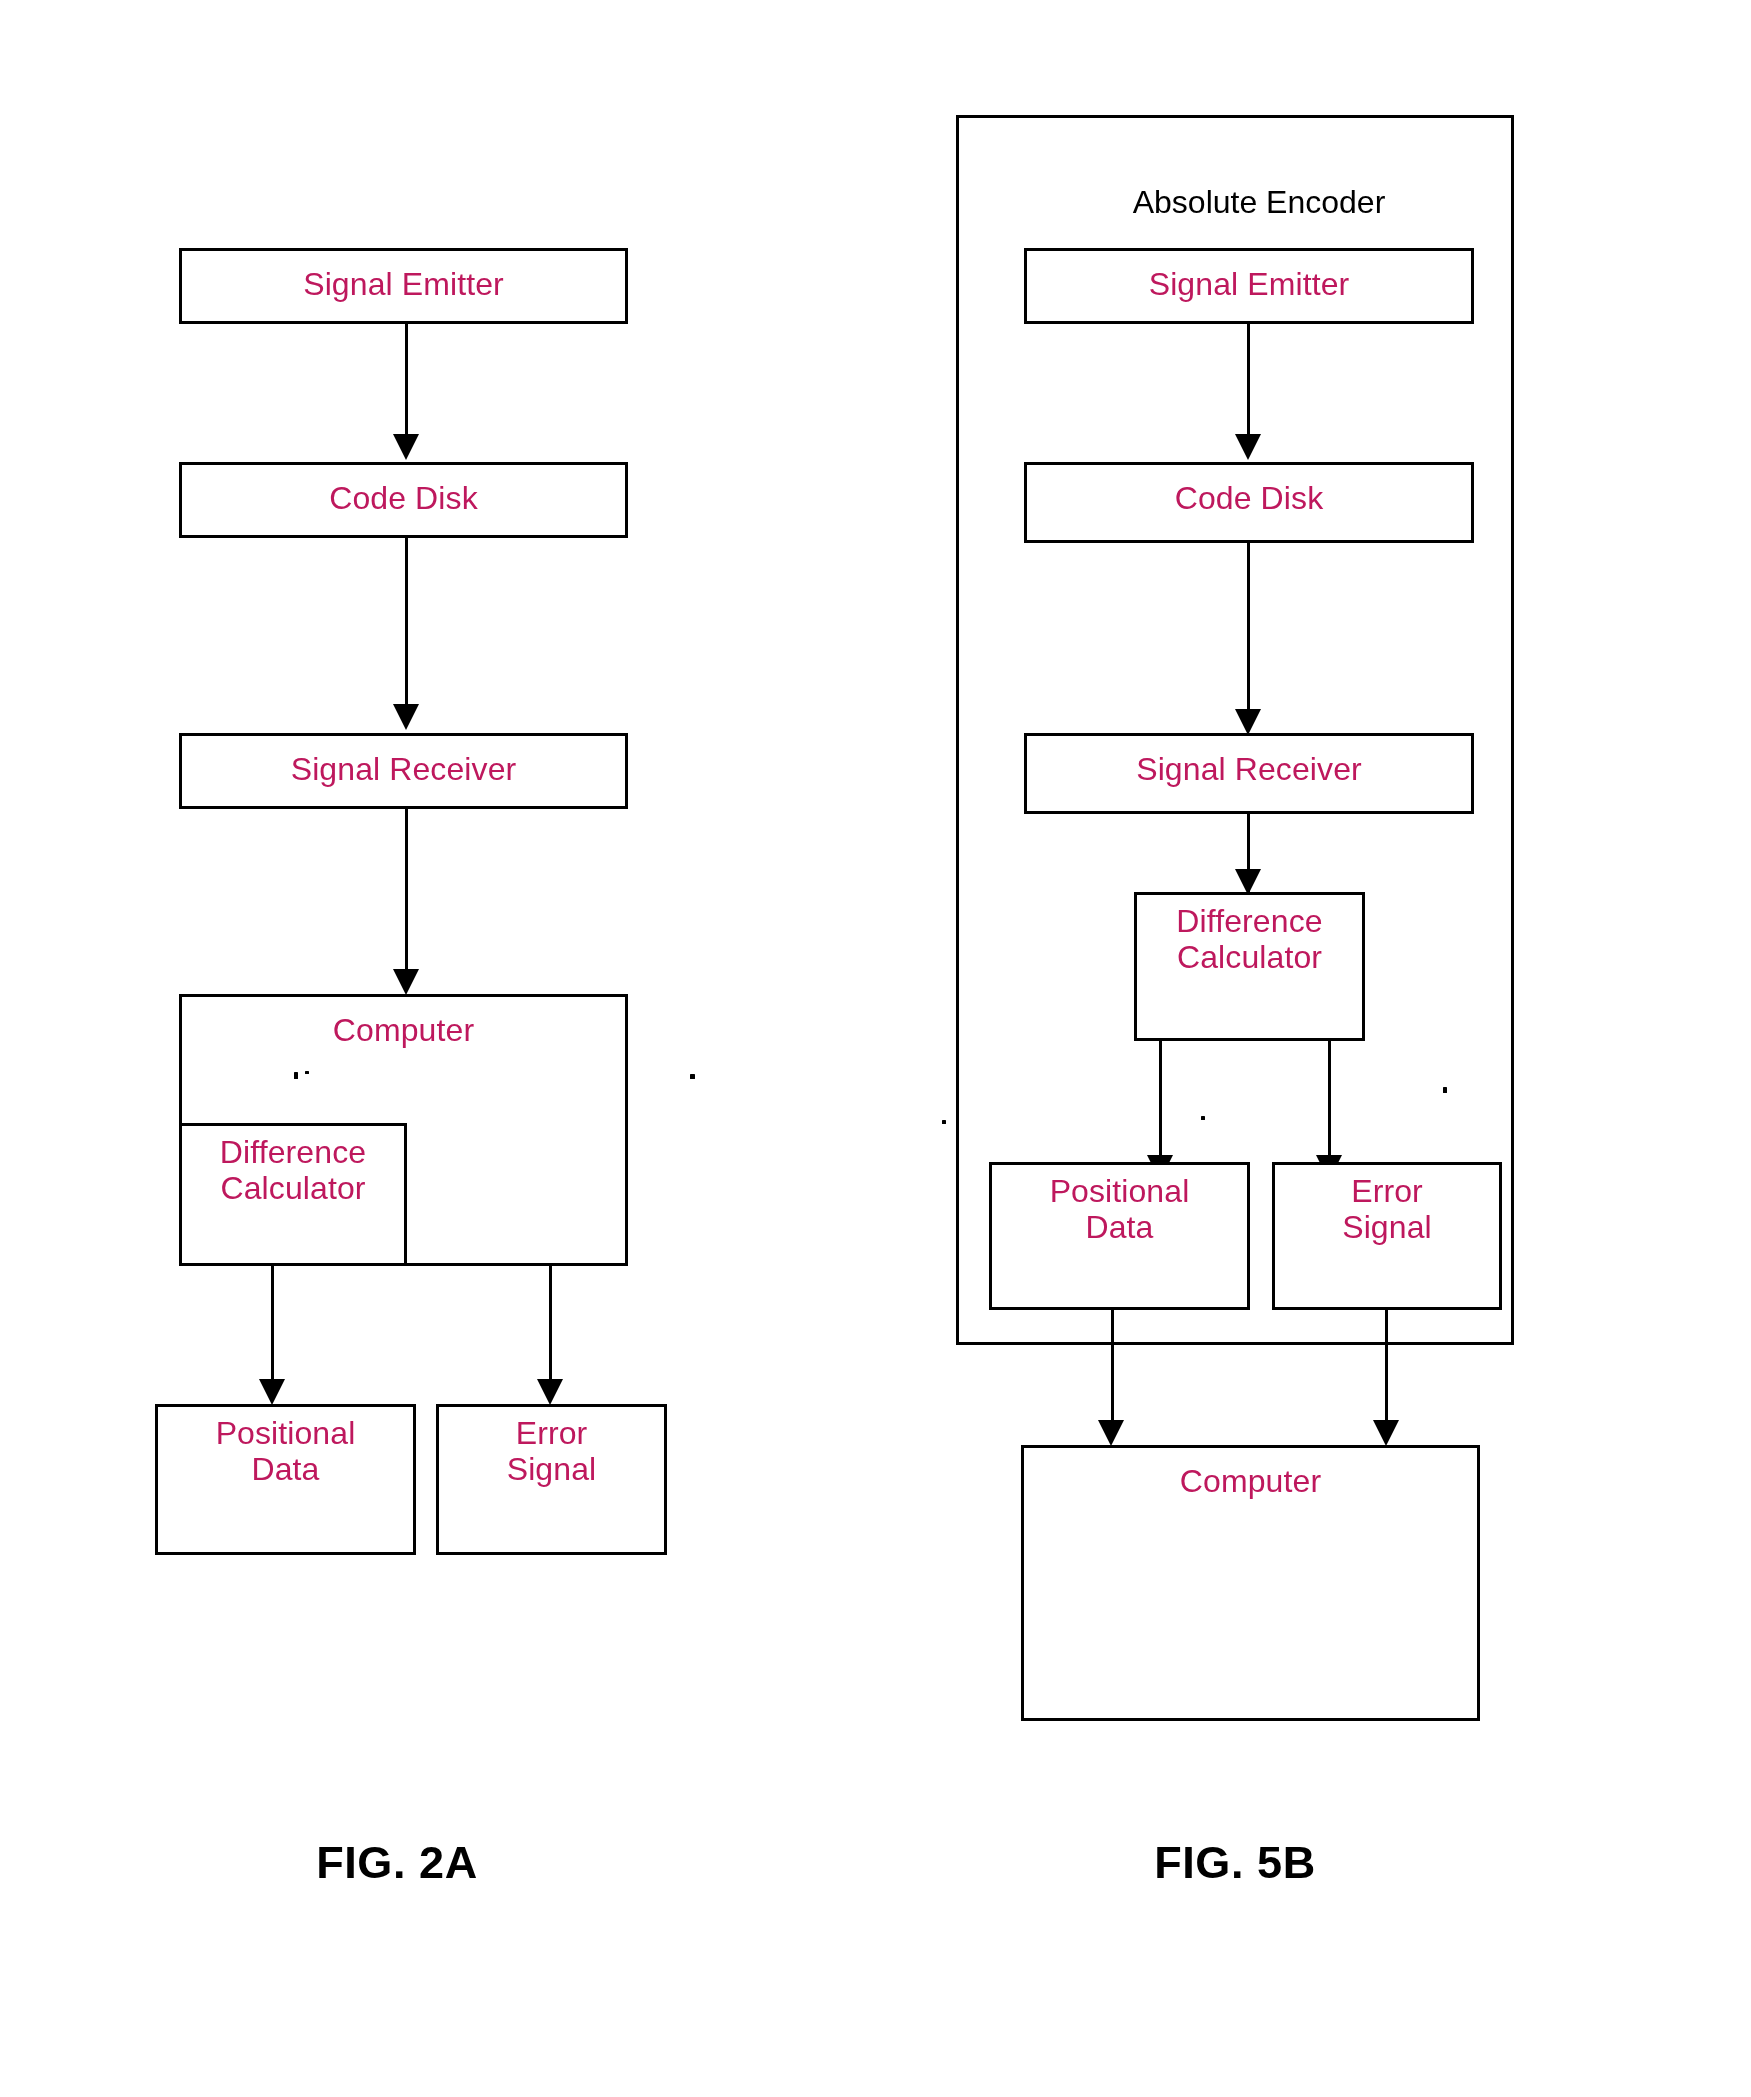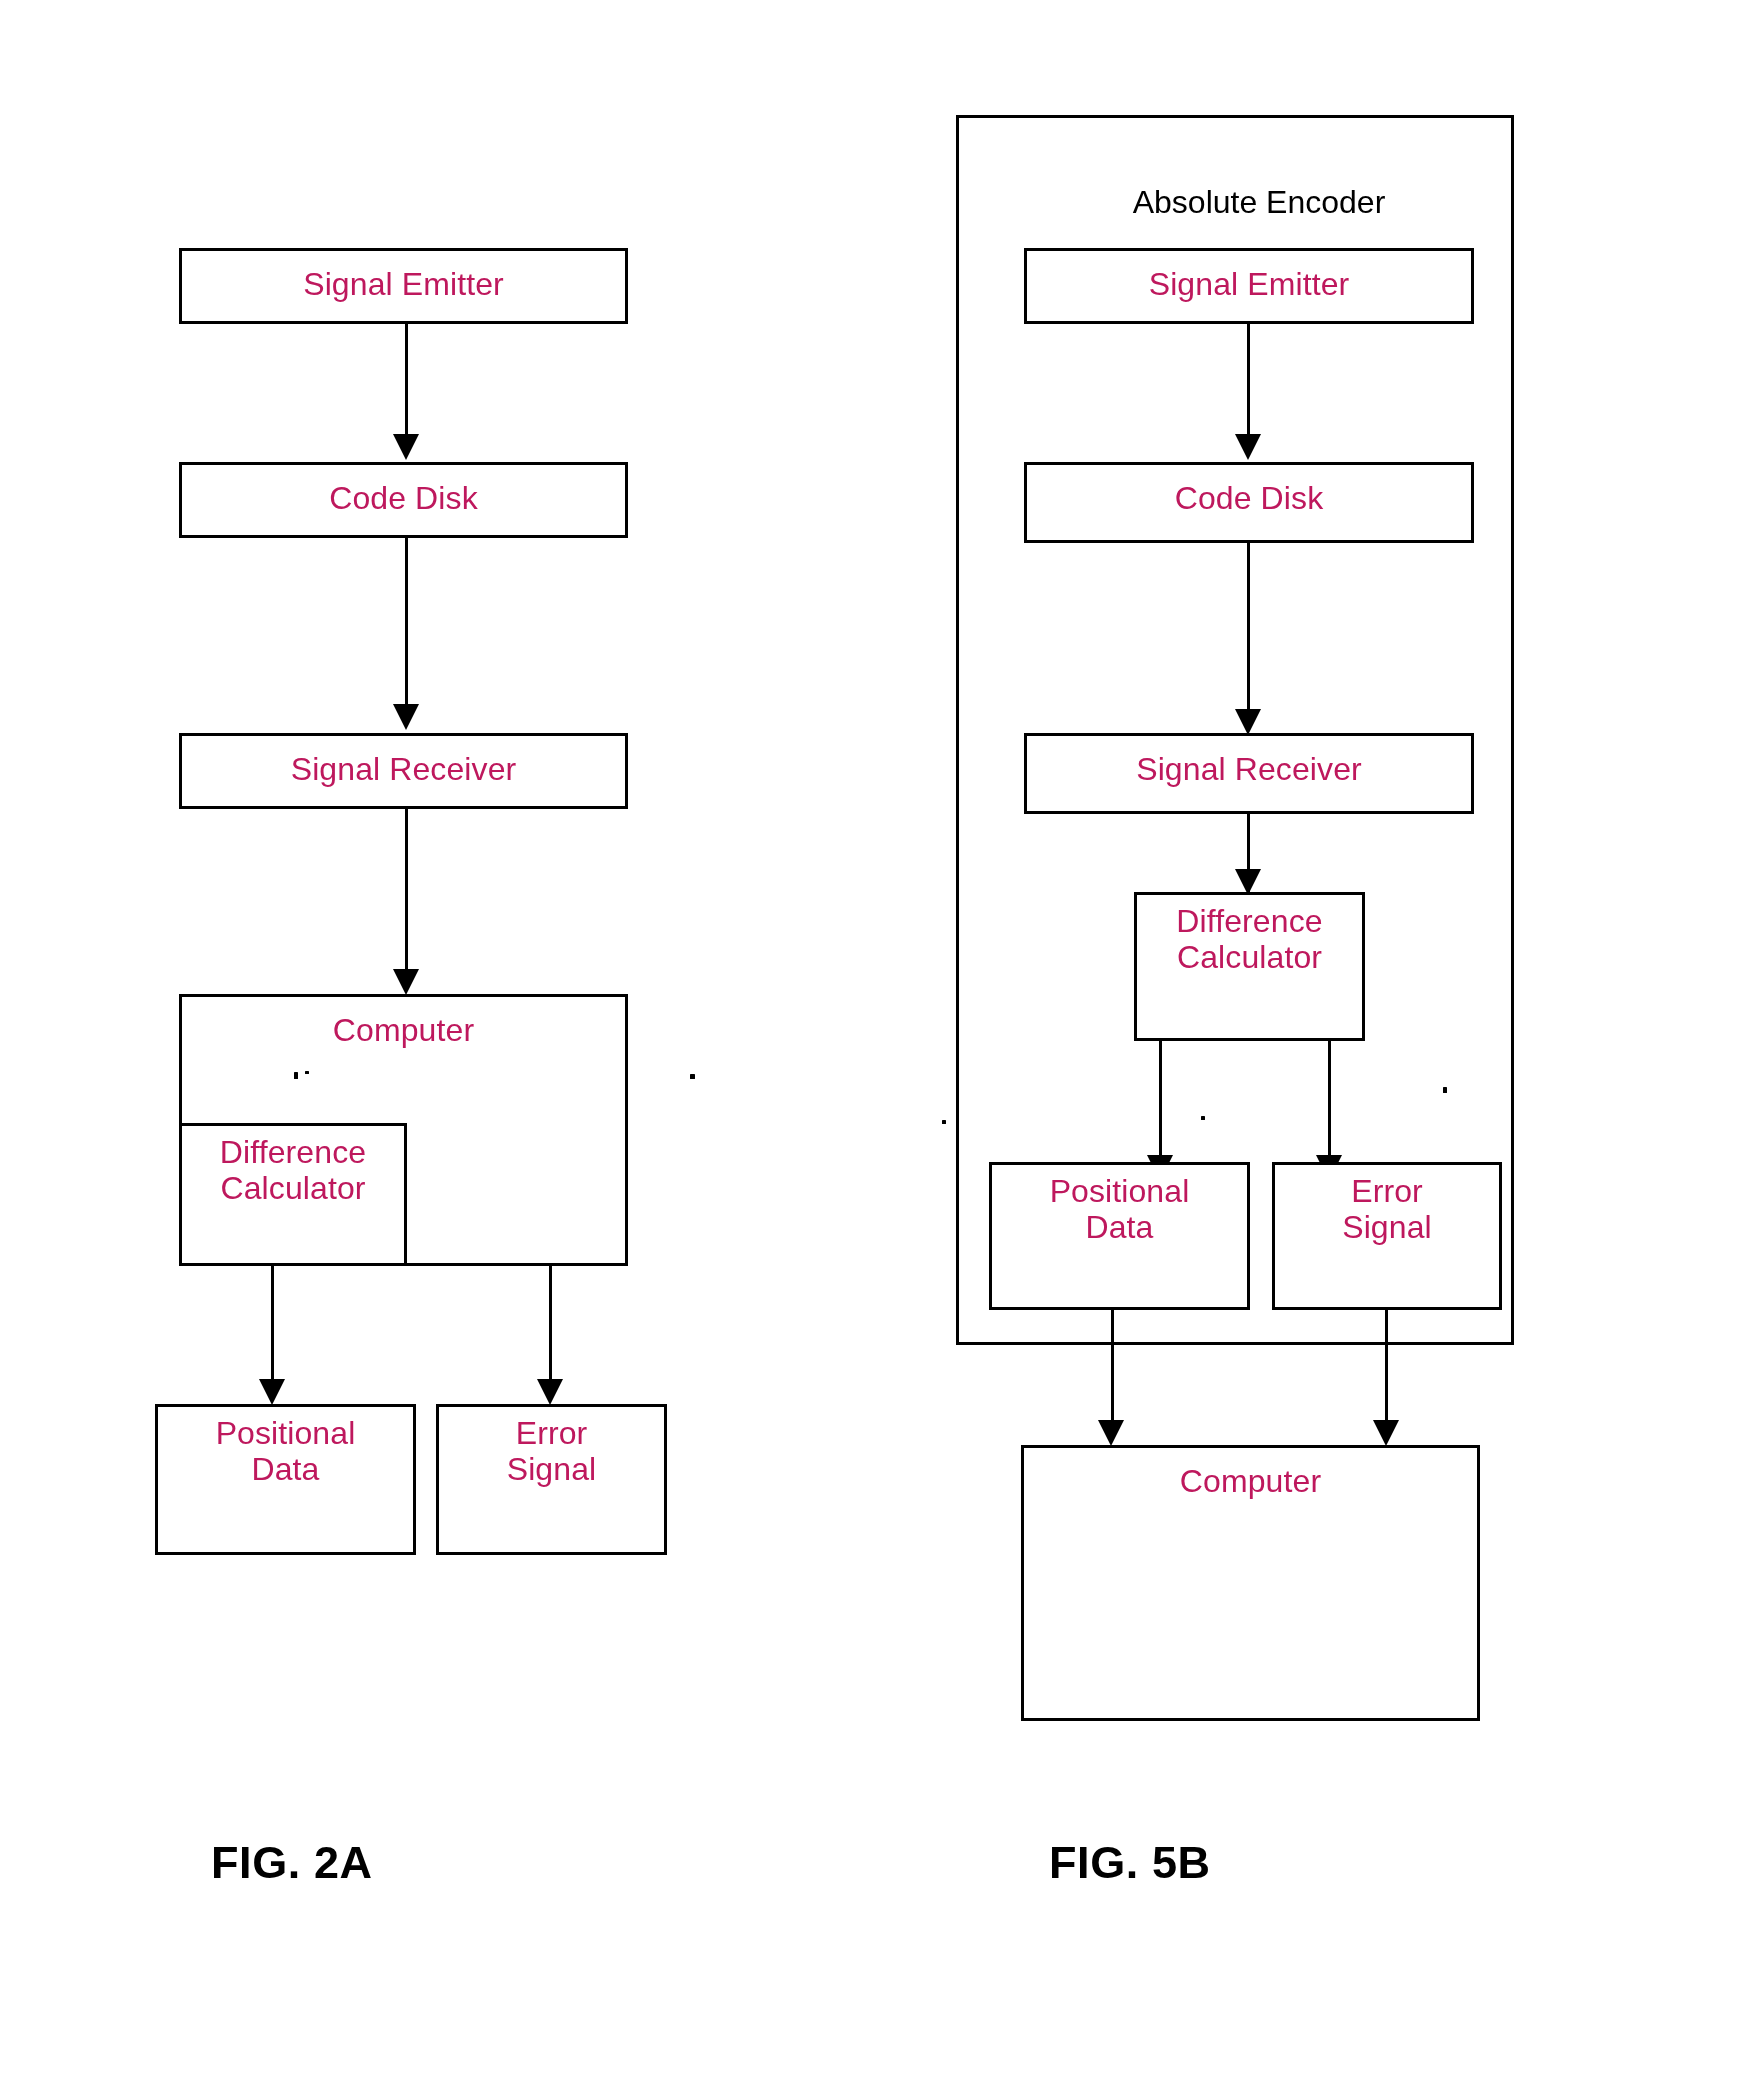--- a/index.html
+++ b/index.html
@@ -68,21 +68,21 @@
     border-right: 13.7px solid transparent;
     border-top: 26px solid #000000;
   }
 
   
   .caption {
     position: absolute;
     font-size: 45px;
     font-weight: bold;
     color: #000000;
-    text-align: left;
+    text-align: center;
     letter-spacing: 0.6px;
   }
 
   
   .speck {
     position: absolute;
     background: #000000;
     border-radius: 0.6px;
   }
 </style>

